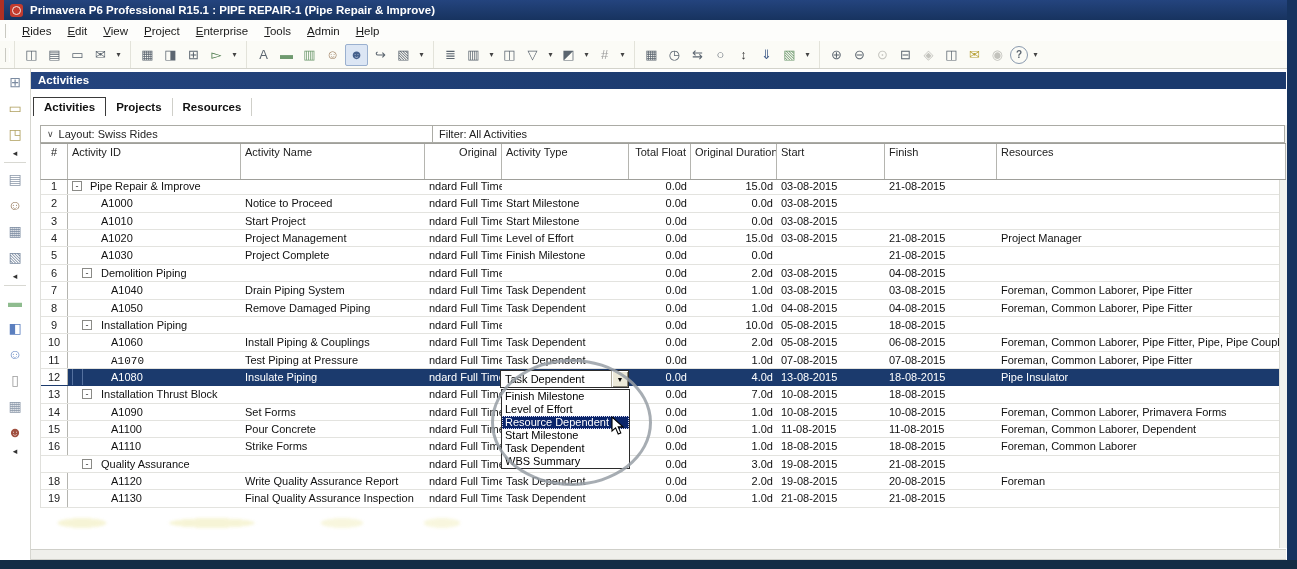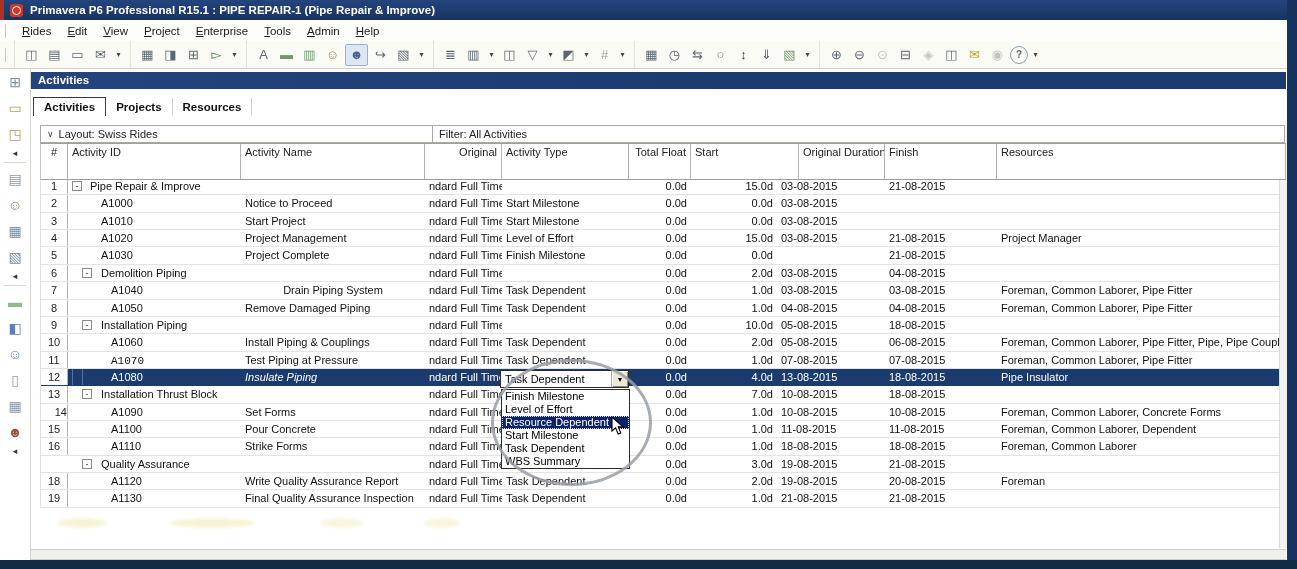--- a/index.html
+++ b/index.html
@@ -224,22 +224,22 @@
   </div>
 </div>
 
 <div class="gridhead" id="grid-header">
     <div class="hc ac" style="width: 27px;">#</div>
     <div class="hc al" style="width: 173px;">Activity ID</div>
     <div class="hc al" style="width: 184px;">Activity Name</div>
     <div class="hc ar" style="width: 77px;">Original</div>
     <div class="hc al" style="width: 127px;">Activity Type</div>
     <div class="hc ar" style="width: 62px;">Total Float</div>
+    <div class="hc ar" style="width: 86px;">Original Duration</div>
     <div class="hc al" style="width: 108px;">Start</div>
-    <div class="hc ar" style="width: 86px;">Original Duration</div>
     <div class="hc al" style="width: 112px;">Finish</div>
     <div class="hc al" style="width: 289px;">Resources</div>
   </div>
 <div class="gridbody" id="grid-body">
     <div class="row">
       <div class="c ac c-num" style="width: 27px;">1</div>
       <div class="c al c-id" style="width: 173px;"><div class="minus" style="left: 4px;">-</div><div class="idlabel" style="padding-left: 22px;">Pipe Repair &amp; Improve</div></div>
       <div class="c al c-name" style="width: 184px;"></div>
       <div class="c ar c-cal" style="width: 77px;">ndard Full Time</div>
       <div class="c al c-type" style="width: 127px;"></div>
@@ -305,21 +305,21 @@
       <div class="c al c-type" style="width: 127px;"></div>
       <div class="c ar c-tf" style="width: 62px;">0.0d</div>
       <div class="c ar c-od" style="width: 86px;">2.0d</div>
       <div class="c al c-start" style="width: 108px;">03-08-2015</div>
       <div class="c al c-fin" style="width: 112px;">04-08-2015</div>
       <div class="c al c-res" style="width: 289px;"></div>
     </div>
     <div class="row">
       <div class="c ac c-num" style="width: 27px;">7</div>
       <div class="c al c-id" style="width: 173px;"><div class="idlabel" style="padding-left: 43px;">A1040</div></div>
-      <div class="c al c-name" style="width: 184px; text-align: center;">Drain Piping System</div>
+      <div class="c al c-name" style="width: 184px;">Drain Piping System</div>
       <div class="c ar c-cal" style="width: 77px;">ndard Full Time</div>
       <div class="c al c-type" style="width: 127px;">Task Dependent</div>
       <div class="c ar c-tf" style="width: 62px;">0.0d</div>
       <div class="c ar c-od" style="width: 86px;">1.0d</div>
       <div class="c al c-start" style="width: 108px;">03-08-2015</div>
       <div class="c al c-fin" style="width: 112px;">03-08-2015</div>
       <div class="c al c-res" style="width: 289px;">Foreman, Common Laborer, Pipe Fitter</div>
     </div>
     <div class="row">
       <div class="c ac c-num" style="width: 27px;">8</div>
@@ -365,21 +365,21 @@
       <div class="c al c-type" style="width: 127px;">Task Dependent</div>
       <div class="c ar c-tf" style="width: 62px;">0.0d</div>
       <div class="c ar c-od" style="width: 86px;">1.0d</div>
       <div class="c al c-start" style="width: 108px;">07-08-2015</div>
       <div class="c al c-fin" style="width: 112px;">07-08-2015</div>
       <div class="c al c-res" style="width: 289px;">Foreman, Common Laborer, Pipe Fitter</div>
     </div>
     <div class="row sel">
       <div class="c ac c-num" style="width: 27px;">12</div>
       <div class="c al c-id" style="width: 173px;"><div class="idlabel" style="padding-left: 43px;">A1080</div></div>
-      <div class="c al c-name" style="width: 184px; font-style: italic;">Insulate Piping</div>
+      <div class="c al c-name" style="width: 184px;">Insulate Piping</div>
       <div class="c ar c-cal" style="width: 77px;">ndard Full Time</div>
       <div class="c al c-type" style="width: 127px;"></div>
       <div class="c ar c-tf" style="width: 62px;">0.0d</div>
       <div class="c ar c-od" style="width: 86px;">4.0d</div>
       <div class="c al c-start" style="width: 108px;">13-08-2015</div>
       <div class="c al c-fin" style="width: 112px;">18-08-2015</div>
       <div class="c al c-res" style="width: 289px;">Pipe Insulator</div>
     </div>
     <div class="row">
       <div class="c ac c-num" style="width: 27px;">13</div>
@@ -387,30 +387,30 @@
       <div class="c al c-name" style="width: 184px;"></div>
       <div class="c ar c-cal" style="width: 77px;">ndard Full Time</div>
       <div class="c al c-type" style="width: 127px;"></div>
       <div class="c ar c-tf" style="width: 62px;">0.0d</div>
       <div class="c ar c-od" style="width: 86px;">7.0d</div>
       <div class="c al c-start" style="width: 108px;">10-08-2015</div>
       <div class="c al c-fin" style="width: 112px;">18-08-2015</div>
       <div class="c al c-res" style="width: 289px;"></div>
     </div>
     <div class="row">
-      <div class="c ac c-num" style="width: 27px; text-align: right;">14</div>
+      <div class="c ac c-num" style="width: 27px;">14</div>
       <div class="c al c-id" style="width: 173px;"><div class="idlabel" style="padding-left: 43px;">A1090</div></div>
       <div class="c al c-name" style="width: 184px;">Set Forms</div>
       <div class="c ar c-cal" style="width: 77px;">ndard Full Time</div>
       <div class="c al c-type" style="width: 127px;"></div>
       <div class="c ar c-tf" style="width: 62px;">0.0d</div>
       <div class="c ar c-od" style="width: 86px;">1.0d</div>
       <div class="c al c-start" style="width: 108px;">10-08-2015</div>
       <div class="c al c-fin" style="width: 112px;">10-08-2015</div>
-      <div class="c al c-res" style="width: 289px;">Foreman, Common Laborer, Concrete Forms</div>
+      <div class="c al c-res" style="width: 289px;">Foreman, Common Laborer, Primavera Forms</div>
     </div>
     <div class="row">
       <div class="c ac c-num" style="width: 27px;">15</div>
       <div class="c al c-id" style="width: 173px;"><div class="idlabel" style="padding-left: 43px;">A1100</div></div>
       <div class="c al c-name" style="width: 184px;">Pour Concrete</div>
       <div class="c ar c-cal" style="width: 77px;">ndard Full Time</div>
       <div class="c al c-type" style="width: 127px;"></div>
       <div class="c ar c-tf" style="width: 62px;">0.0d</div>
       <div class="c ar c-od" style="width: 86px;">1.0d</div>
       <div class="c al c-start" style="width: 108px;">11-08-2015</div>

